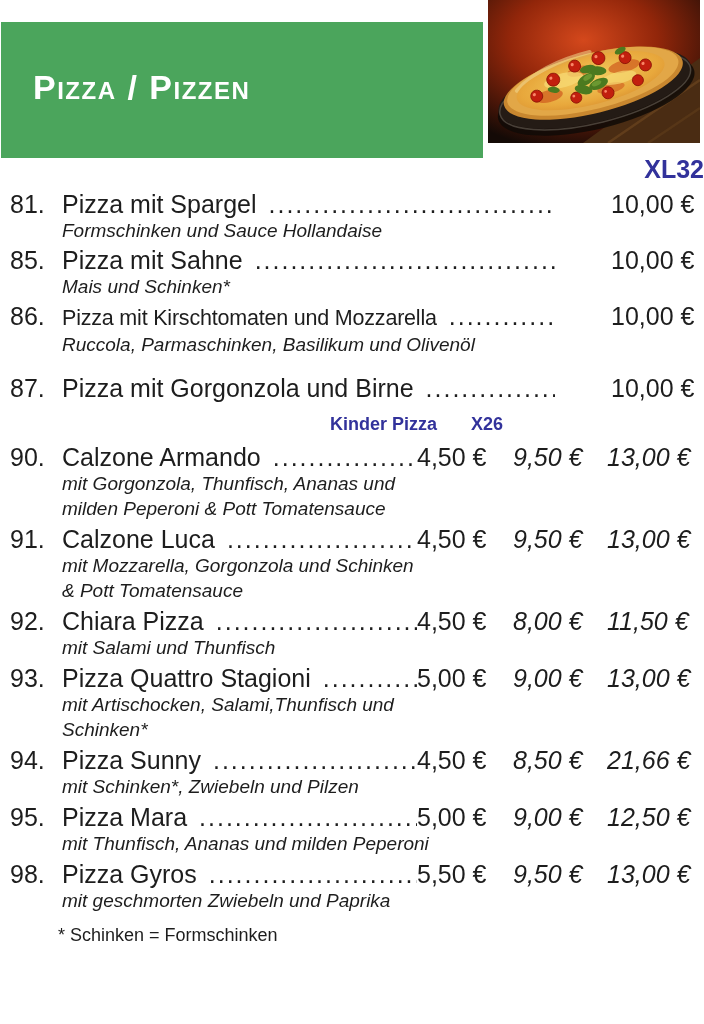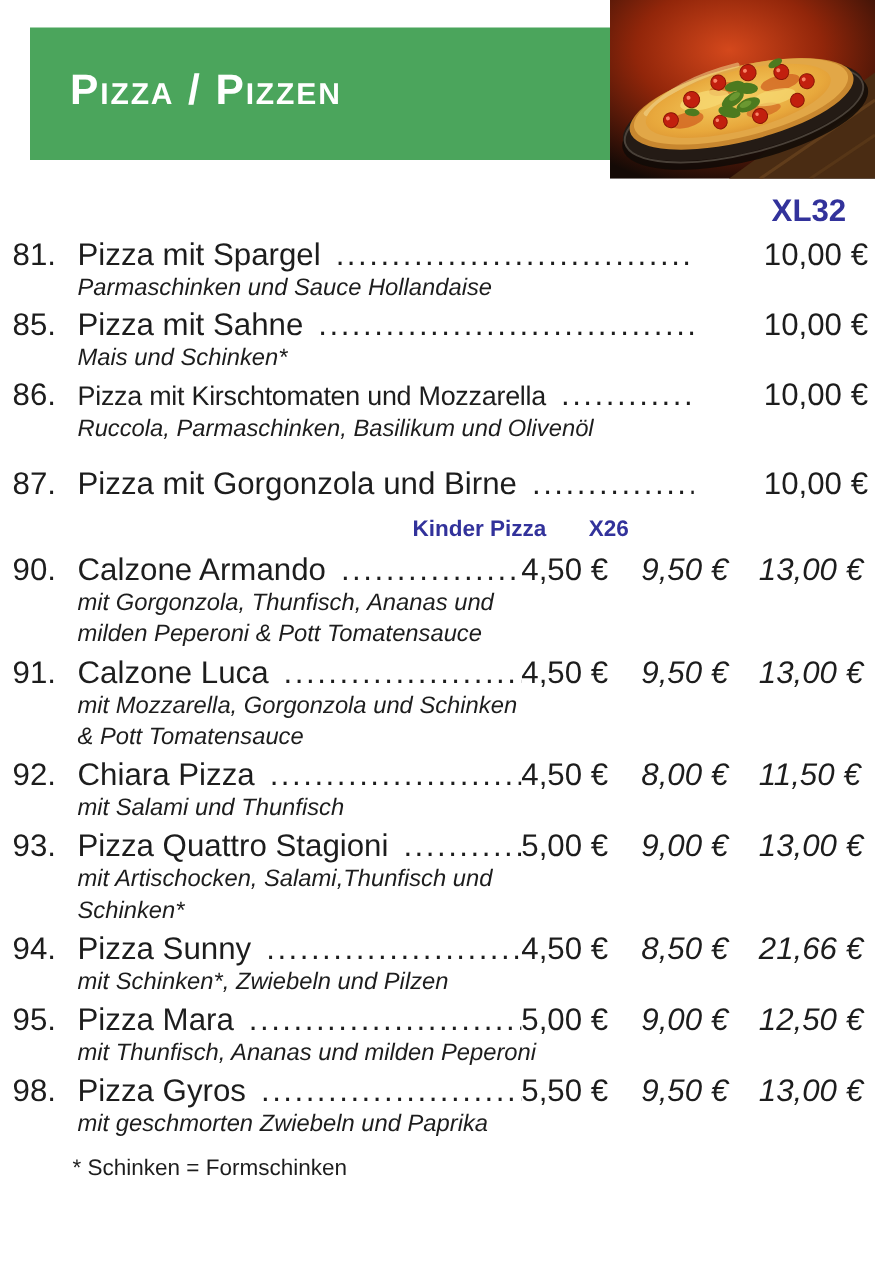--- a/index.html
+++ b/index.html
@@ -7,32 +7,32 @@
   html,body{margin:0;padding:0;}
   body{
     width:704px;height:1024px;background:#ffffff;overflow:hidden;
     font-family:"Liberation Sans", sans-serif; color:var(--text);
   }
   .page{position:relative;width:704px;height:1024px;}
 
   
   .header{position:relative;height:143px;}
   .banner{
-    position:absolute;left:24px;top:22px;width:482px;height:106px;
+    position:absolute;left:1px;top:22px;width:482px;height:136px;
     background:var(--green);display:flex;align-items:center;
   }
   .banner .title{
     color:#ffffff;font-weight:bold;font-size:34px;letter-spacing:1.5px;
     font-variant:small-caps;padding-left:32px;margin-top:-6px;
   }
   .photo{position:absolute;right:4px;top:0;width:212px;height:143px;display:block;}
 
   
   .xl-header{
-    text-align:right;padding-right:27px;margin-top:13px;
+    text-align:right;margin-top:13px;
     color:var(--blue);font-weight:bold;font-size:25px;line-height:26px;
   }
   .kinder-row{
     display:flex;align-items:baseline;color:var(--blue);
     font-weight:bold;font-size:18px;line-height:30px;
     margin:7px 0 2px 320px;
   }
   .kinder-row .x26{margin-left:34px;}
 
   
@@ -143,21 +143,21 @@
 
   <div class="menu">
     <div class="section sec-xl">
         <div class="item">
           <div class="row">
             <span class="num">81.</span>
             <span class="name">Pizza mit Spargel</span>
             <span class="dots"></span>
             <span class="price">10,00 €</span>
           </div>
-          <div class="desc">Parmaschinken und Sauce Hollandaise</div>
+          <div class="desc">Formschinken und Sauce Hollandaise</div>
         </div>
         <div class="item">
           <div class="row">
             <span class="num">85.</span>
             <span class="name">Pizza mit Sahne</span>
             <span class="dots"></span>
             <span class="price">10,00 €</span>
           </div>
           <div class="desc">Mais und Schinken*</div>
         </div>

